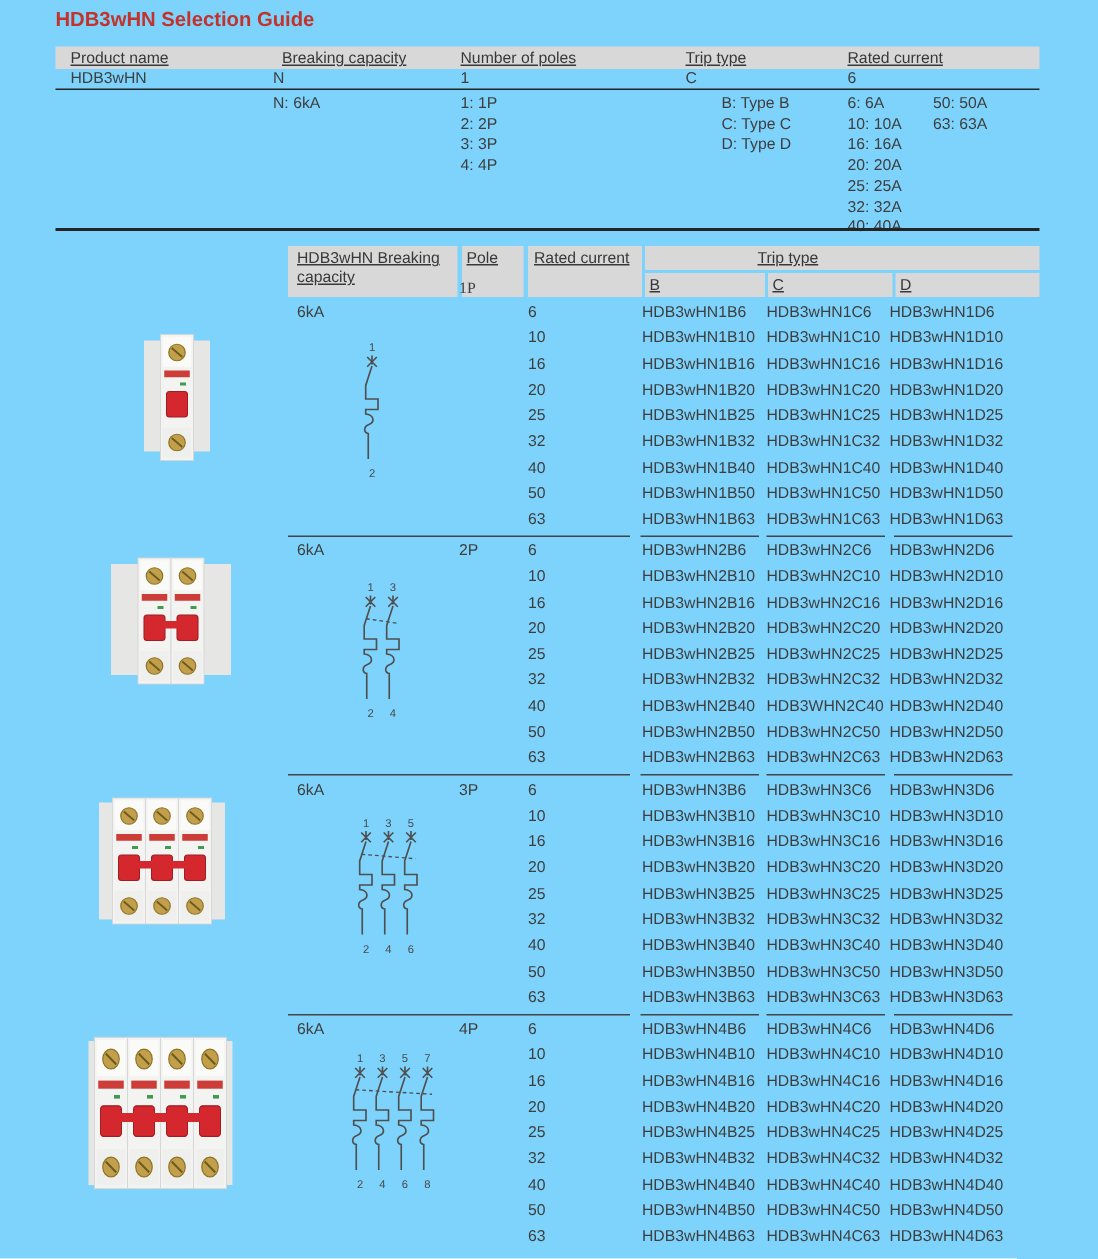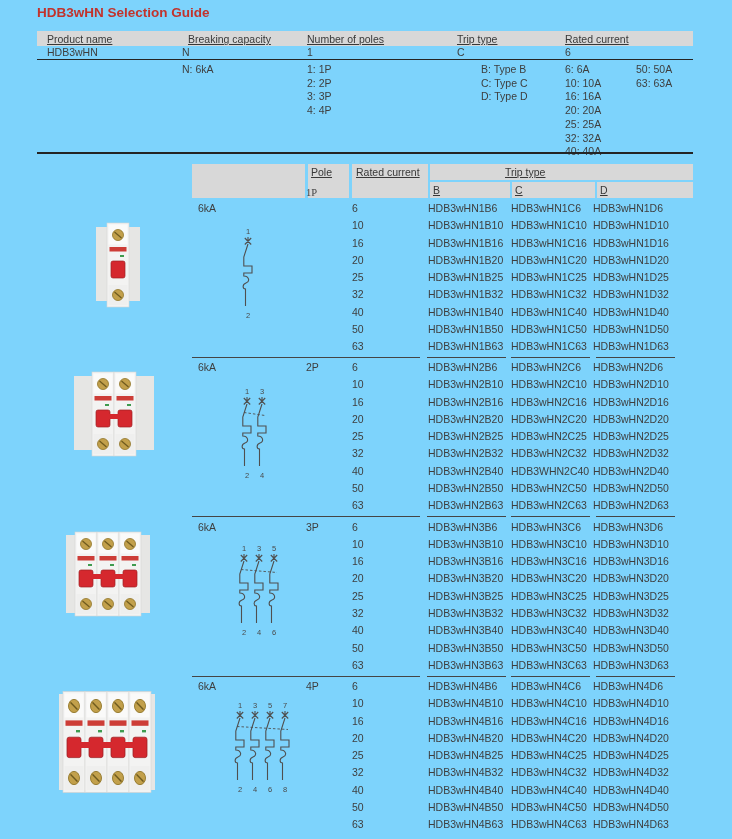--- a/index.html
+++ b/index.html
@@ -64,35 +64,36 @@
   </div>
   <div class="abs bt optlist" style="left:565px;top:63px;">
     <div>6: 6A</div>
     <div>10: 10A</div>
     <div>16: 16A</div>
     <div>20: 20A</div>
     <div>25: 25A</div>
     <div>32: 32A</div>
     <div>40: 40A</div>
   </div>
-  <div class="abs bt optlist" style="left:622px;top:63px;margin-left:14px;">
+  <div class="abs bt optlist" style="left:622px;top:63px;">
     <div>50: 50A</div>
     <div>63: 63A</div>
   </div>
 
   <div class="thick" style="left:37px;top:152px;width:656px;"></div>
 
   <div class="bar" style="left:192px;top:164px;width:113px;height:34px;"></div>
   <div class="bar" style="left:308px;top:164px;width:41px;height:34px;"></div>
   <div class="bar" style="left:352px;top:164px;width:76px;height:34px;"></div>
   <div class="bar" style="left:430px;top:164px;width:263px;height:16px;"></div>
   <div class="bar" style="left:430px;top:181.5px;width:80px;height:16.5px;"></div>
   <div class="bar" style="left:512px;top:181.5px;width:83px;height:16.5px;"></div>
   <div class="bar" style="left:597px;top:181.5px;width:96px;height:16.5px;"></div>
 
+  <div class="abs ht wrap2" style="left:198px;top:166px;">HDB3wHN Breaking capacity</div>
   <div class="abs ht" style="left:311px;top:166px;">Pole</div>
   <div class="abs ht" style="left:356px;top:166px;">Rated current</div>
   <div class="abs ht" style="left:505px;top:166px;">Trip type</div>
   <div class="abs ht" style="left:433px;top:183.5px;">B</div>
   <div class="abs ht" style="left:515px;top:183.5px;">C</div>
   <div class="abs ht" style="left:600px;top:183.5px;">D</div>
 
   <div class="abs grp-label" style="left:198px;top:200px;">6kA</div>
   <div class="abs grp-label" style="left:306px;top:184px;font-family:Liberation Serif, serif;">1P</div>
   <div class="abs" style="left:0;top:200px;width:732px;">

